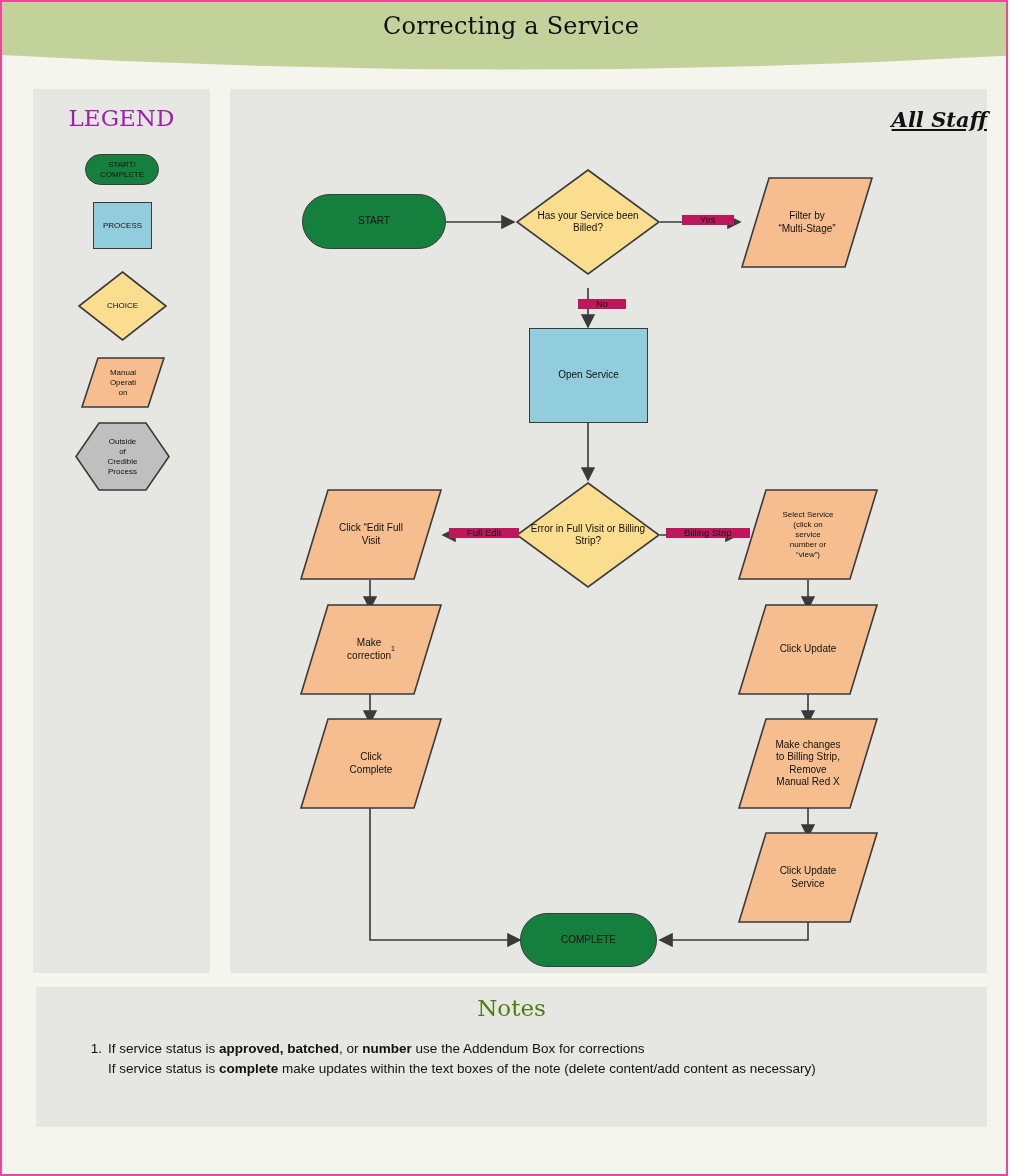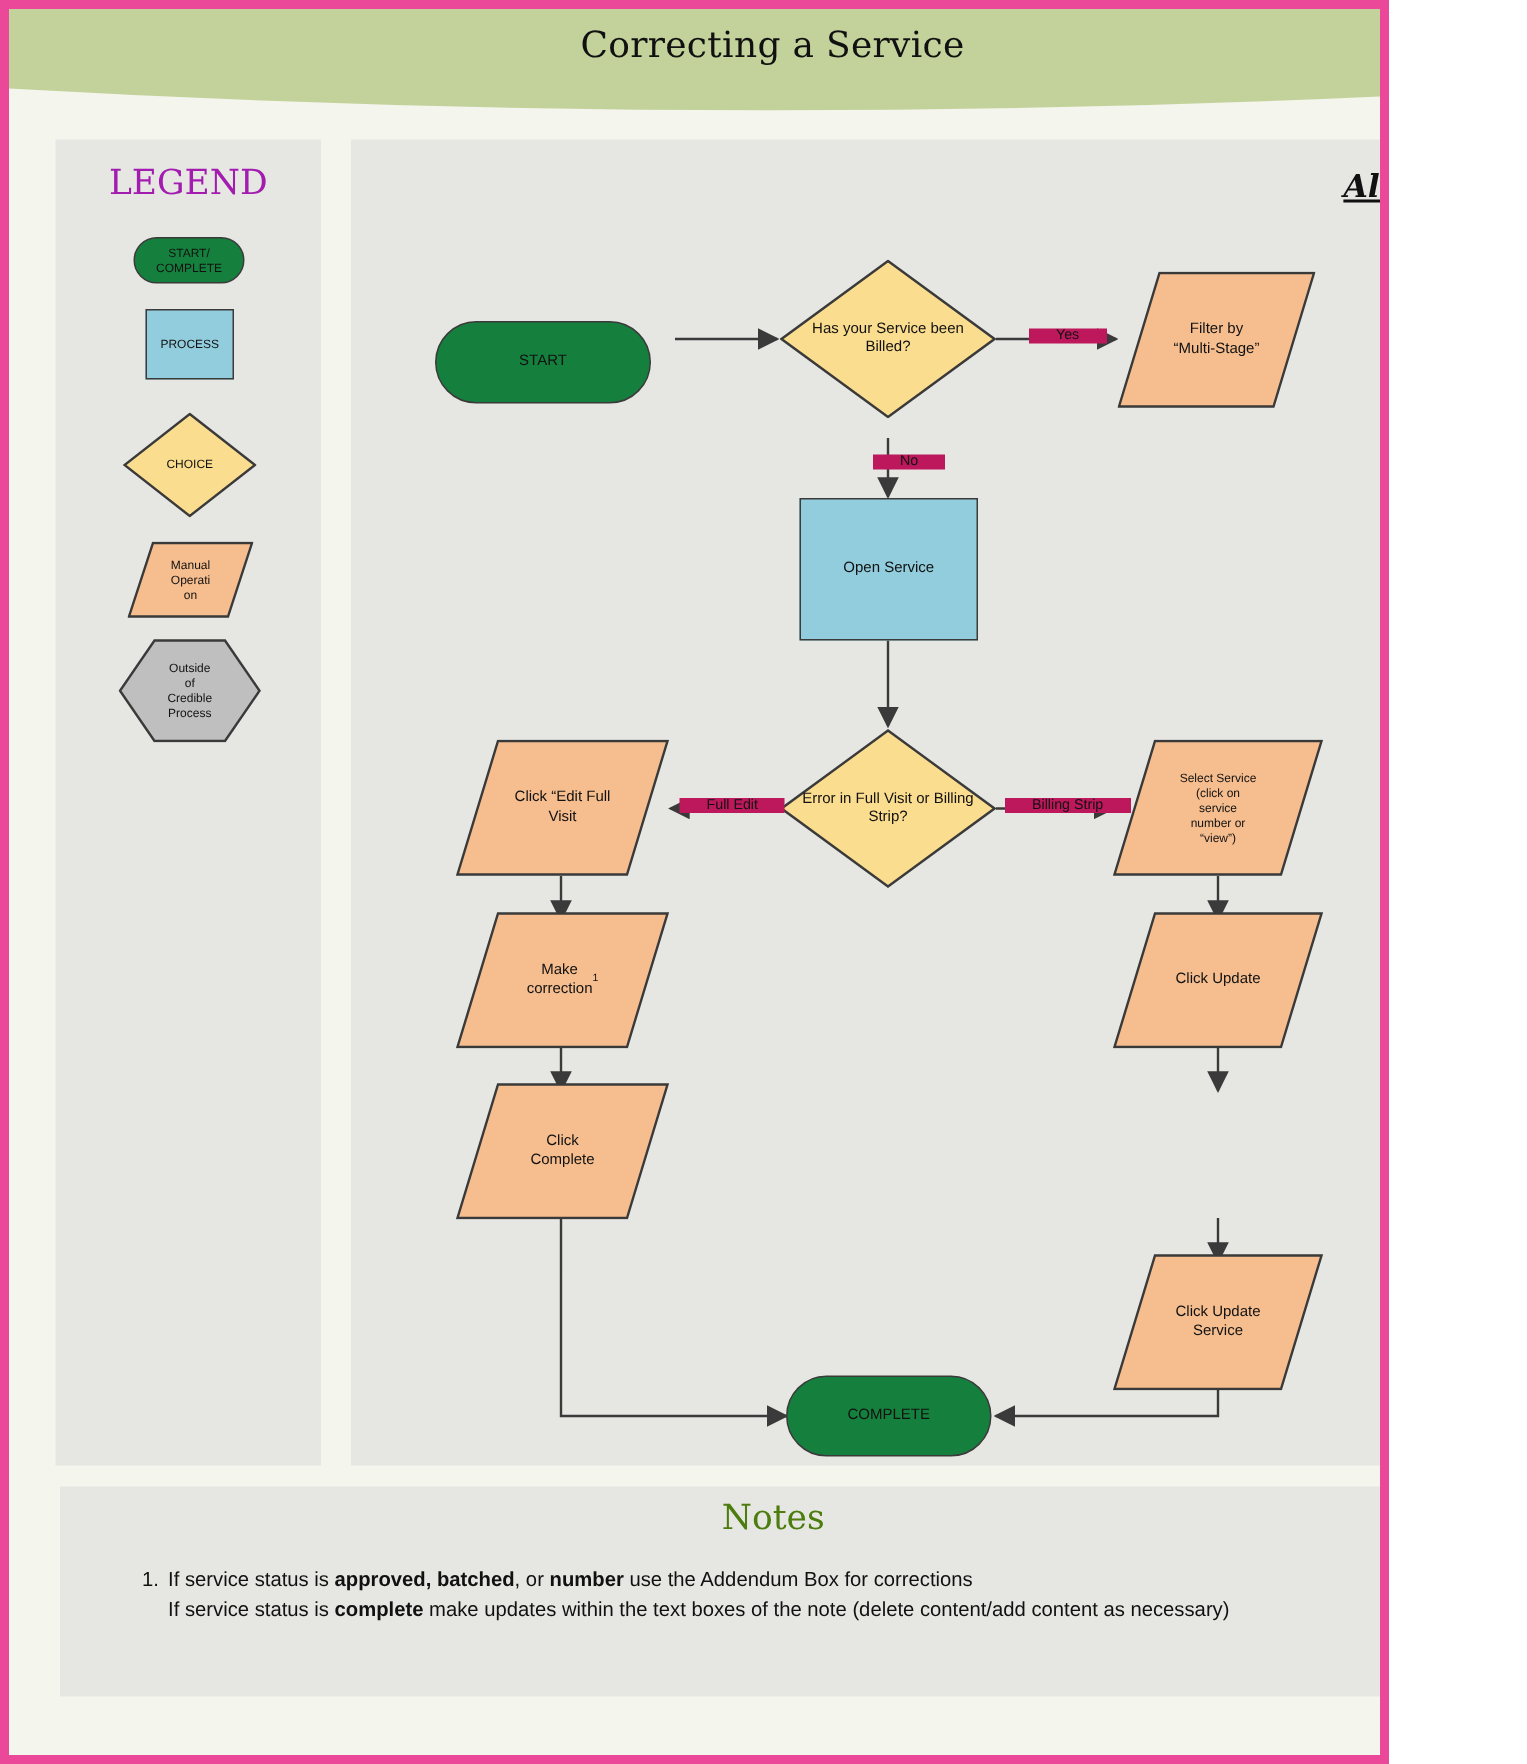--- a/index.html
+++ b/index.html
@@ -1,19 +1,19 @@
 <!DOCTYPE html>
 <html><head>
 <meta charset="utf-8">
 <style>
   html,body{margin:0;padding:0;background:#ffffff;}
   body{font-family:"Liberation Sans", sans-serif;}
   #page{
-    position:relative;width:926px;height:1176px;overflow:hidden;
-    background:#f4f5ec;border:6px solid #ec4899;box-sizing:border-box;
+    position:relative;width:1008px;height:1176px;overflow:hidden;
+    background:#f4f5ec;border:2px solid #ec4899;box-sizing:border-box;
   }
   
   #banner{position:absolute;left:0;top:0;width:1018px;height:80px;overflow:hidden;}
   #banner svg{display:block;}
   #banner-title{
     position:absolute;left:0;top:10px;width:1018px;text-align:center;
     font-family:"DejaVu Serif", serif;font-size:24px;color:#111;letter-spacing:.2px;
   }
   
   .panel{position:absolute;background:#e6e7e3;}
@@ -148,21 +148,21 @@
         <path d="M578,491 L578,520"></path>
 
         <path d="M578,605 L578,634"></path>
 
         <path d="M578,719 L578,748"></path>
 
         <path d="M578,833 L578,851 L430,851"></path>
       </g>
     </svg>
 
-    <div class="shape pill" style="left:56px;top:105px;width:144px;height:55px;margin-top:16px;">
+    <div class="shape pill" style="left:72px;top:105px;width:144px;height:55px;">
       <div class="lbl md">START</div>
     </div>
 
     <div class="shape poly" style="left:286px;top:80px;width:144px;height:106px;">
       <svg width="144" height="106">
         <polygon points="72,1 143,53 72,105 1,53" fill="#fbdd8f" stroke="#3a3a3a" stroke-width="1.6"></polygon>
       </svg>
       <div class="lbl md">Has your Service been
 Billed?</div>
     </div>
@@ -222,20 +222,29 @@
 “view”)</div>
     </div>
 
     <div class="shape poly" style="left:508px;top:515px;width:140px;height:91px;">
       <svg width="140" height="91">
         <polygon points="28,1 139,1 112,90 1,90" fill="#f6be8f" stroke="#3a3a3a" stroke-width="1.6"></polygon>
       </svg>
       <div class="lbl md">Click Update</div>
     </div>
 
+    <div class="shape poly" style="left:508px;top:629px;width:140px;height:91px;">
+      <svg width="140" height="91">
+        <polygon points="28,1 139,1 112,90 1,90" fill="#f6be8f" stroke="#3a3a3a" stroke-width="1.6"></polygon>
+      </svg>
+      <div class="lbl md">Make changes
+to Billing Strip,
+Remove
+Manual Red X</div>
+    </div>
 
     <div class="shape poly" style="left:508px;top:743px;width:140px;height:91px;">
       <svg width="140" height="91">
         <polygon points="28,1 139,1 112,90 1,90" fill="#f6be8f" stroke="#3a3a3a" stroke-width="1.6"></polygon>
       </svg>
       <div class="lbl md">Click Update
 Service</div>
     </div>
 
     <div class="shape pill" style="left:290px;top:824px;width:137px;height:54px;">

